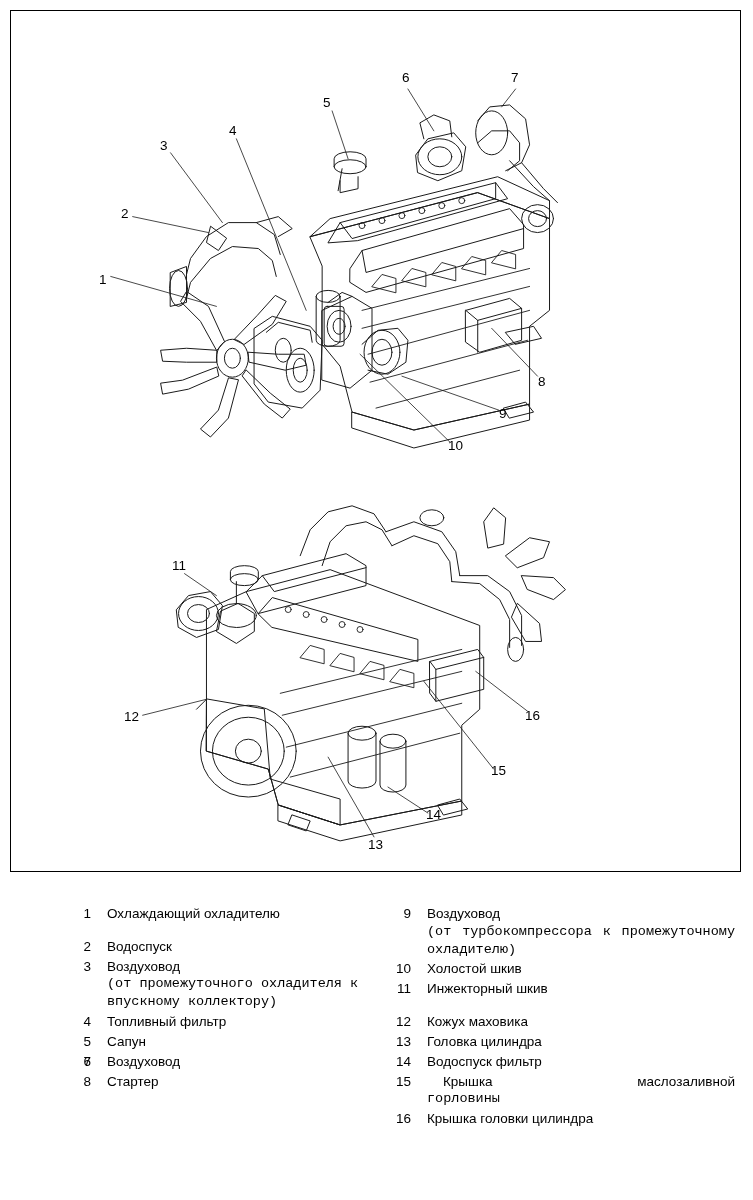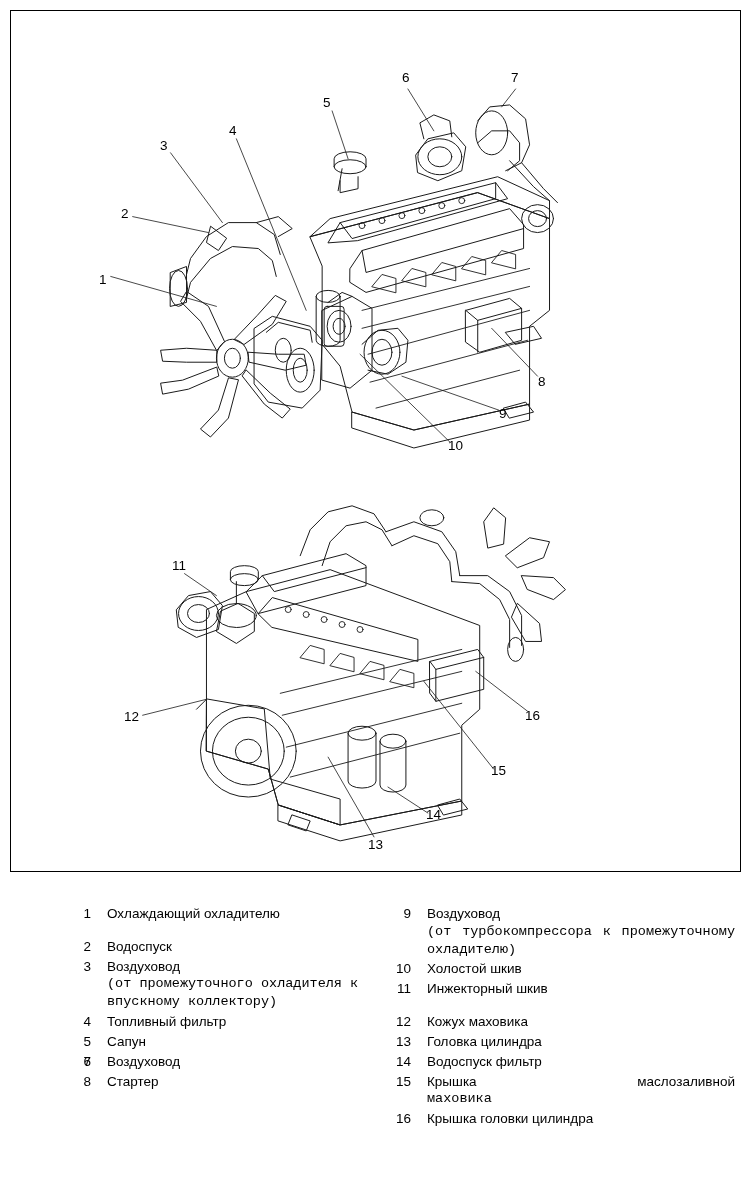--- a/index.html
+++ b/index.html
@@ -73,20 +73,21 @@
     display: block;
     font-family: Liberation Mono, monospace;
   }
   .legend-sub.justify {
     text-align: justify;
     text-align-last: justify;
   }
   .legend-text.justify {
     text-align: justify;
     text-align-last: justify;
+    margin-left: 16px;
   }
   .spacer-gap { height: 13px; }
 
   
   .callout {
     position: absolute;
     font-size: 13.5px;
     color: #000;
     line-height: 1;
   }
@@ -398,21 +399,21 @@
       </div>
 
       <div class="legend-item">
         <span class="legend-num">14</span>
         <span class="legend-text">Водоспуск фильтр</span>
       </div>
 
       <div class="legend-item">
         <span class="legend-text justify">Крышка маслозаливной</span>
         <span class="legend-num">15</span>
-        <span class="legend-sub">маховика</span>
+        <span class="legend-sub">горловины</span>
       </div>
 
       <div class="legend-item">
         <span class="legend-num">16</span>
         <span class="legend-text">Крышка головки цилиндра</span>
       </div>
     </div>
   </div>
 
 </div>

